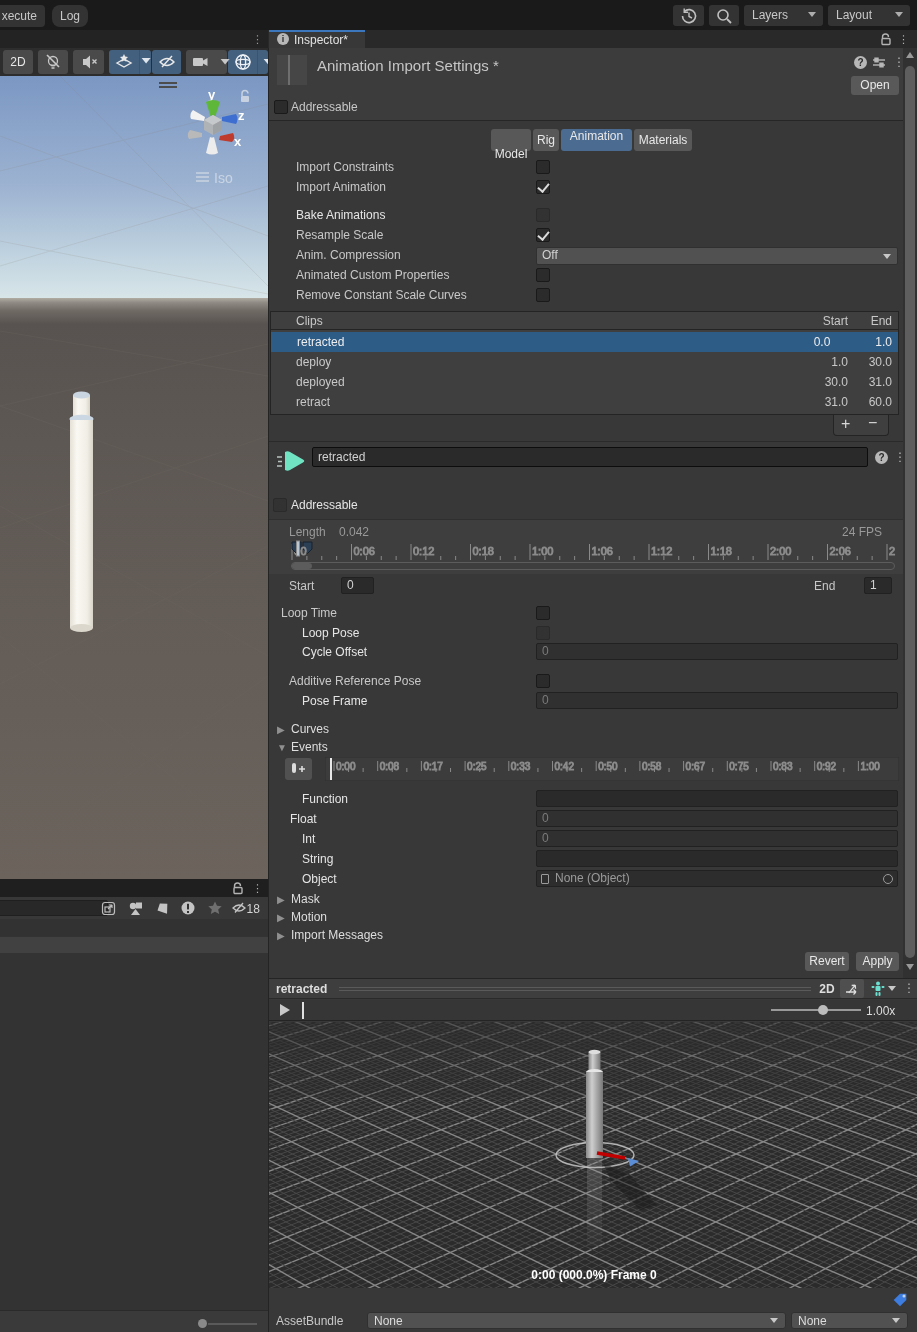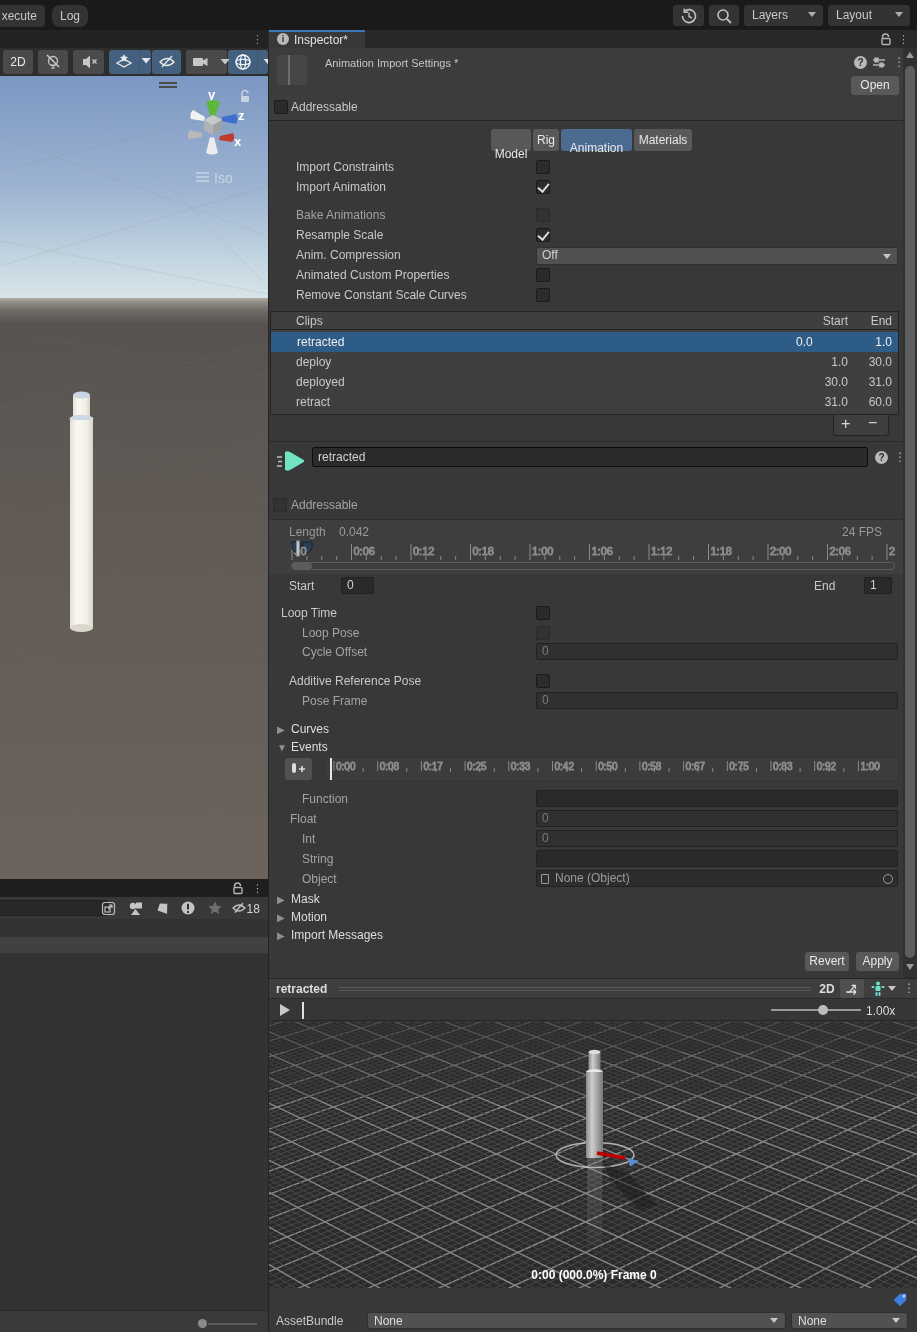--- a/index.html
+++ b/index.html
@@ -6,21 +6,21 @@
 *{box-sizing:border-box;font-family:"Liberation Sans",sans-serif;}
 #root{position:relative;width:917px;height:1332px;overflow:hidden;background:#383838;font-size:12px;color:#d2d2d2;}
 .abs{position:absolute;}
 .btn{background:#585858;border-radius:3px;color:#e8e8e8;text-align:center;}
 .chk{position:absolute;width:14px;height:14px;background:#2b2b2b;border:1px solid #1a1a1a;border-radius:2px;}
 .chk.on::after{content:"";position:absolute;left:3px;top:0px;width:5px;height:9px;border:solid #dcdcdc;border-width:0 2px 2px 0;transform:rotate(40deg);}
 .chk.dis{opacity:.45;}
 .fld{position:absolute;background:#2a2a2a;border:1px solid #212121;border-radius:2px;color:#d2d2d2;padding:1px 5px;line-height:13px;}
 .fld.dis{color:#7a7a7a;background:#303030;}
 .lbl{position:absolute;color:#c8c8c8;line-height:14px;}
-.lbl.dis{color:#a3a3a3;}
+.lbl.dis{color:#e5e5e5;}
 .fold{position:absolute;color:#dedede;line-height:14px;}
 .fold .tri{color:#909090;font-size:10px;margin-right:4px;display:inline-block;width:10px;}
 </style>
 </head>
 <body>
 <div id="root">
 
   <div class="abs" style="left:0;top:0;width:917px;height:30px;background:#1a1a1a;"></div>
   <div class="abs" style="left:-10px;top:5px;width:55px;height:22px;background:#333;border-radius:4px;color:#c8c8c8;text-align:right;padding:4px 8px 0 0;">xecute</div>
   <div class="abs" style="left:52px;top:5px;width:36px;height:22px;background:#333;border-radius:8px;color:#c8c8c8;text-align:center;padding-top:4px;">Log</div>
@@ -248,38 +248,38 @@
     <div class="abs" style="left:208px;top:444px;width:49px;height:2px;background:#5a5a5a;"></div>
     <div class="abs" style="left:198px;top:440px;width:9px;height:9px;border-radius:50%;background:#8a8a8a;"></div>
   </div>
 
   <div class="abs" style="left:268px;top:48px;width:1px;height:1284px;background:#242424;"></div>
   <div id="insp" class="abs" style="left:269px;top:48px;width:648px;height:930px;">
 
     <div class="abs" style="left:0;top:0;width:648px;height:73px;background:#3c3c3c;border-bottom:1px solid #262626;"></div>
     <div class="abs" style="left:8px;top:7px;width:30px;height:30px;background:#464646;"></div>
     <div class="abs" style="left:19px;top:7px;width:2px;height:30px;background:#6e6e6e;"></div>
-    <div class="abs" style="left:48px;top:9px;font-size:11px;color:#c6c6c6;margin-left:8px;">Animation Import Settings *</div>
+    <div class="abs" style="left:48px;top:9px;font-size:15px;color:#c6c6c6;">Animation Import Settings *</div>
     <div class="abs" style="left:585px;top:8px;width:13px;height:13px;background:#b8b8b8;border-radius:50%;color:#2a2a2a;font-size:10px;font-weight:bold;text-align:center;line-height:13px;">?</div>
     <svg class="abs" style="left:603px;top:8px;" width="14" height="14" viewBox="0 0 14 14">
       <g stroke="#b8b8b8" stroke-width="1.4">
         <line x1="1" y1="4" x2="13" y2="4"></line>
           <line x1="1" y1="9" x2="13" y2="9"></line>
         <rect x="3" y="2.2" width="3" height="3.6" fill="#b8b8b8"></rect>
         <rect x="8" y="7.2" width="3" height="3.6" fill="#b8b8b8"></rect>
       </g>
     </svg>
     <div class="abs" style="left:624px;top:7px;color:#b8b8b8;font-size:12px;">⋮</div>
     <div class="abs btn" style="left:582px;top:28px;width:48px;height:19px;background:#595959;padding-top:2px;">Open</div>
     <div class="chk" style="left:5px;top:52px;"></div>
     <div class="lbl" style="left:22px;top:52px;">Addressable</div>
 
     <div class="abs btn" style="left:222px;top:81px;width:40px;height:22px;padding-top:18px;">Model</div>
     <div class="abs btn" style="left:264px;top:81px;width:26px;height:22px;padding-top:4px;">Rig</div>
-    <div class="abs btn" style="left:292px;top:81px;width:71px;height:22px;padding-top:12px;background:#4c6b91;">Animation</div>
+    <div class="abs btn" style="left:292px;top:81px;width:71px;height:22px;padding-top:0;background:#4c6b91;">Animation</div>
     <div class="abs btn" style="left:365px;top:81px;width:58px;height:22px;padding-top:4px;">Materials</div>
 
     <div class="lbl" style="left:27px;top:112px;">Import Constraints</div>
       <div class="chk" style="left:267px;top:112px;"></div>
     <div class="lbl" style="left:27px;top:132px;">Import Animation</div>
       <div class="chk on" style="left:267px;top:132px;"></div>
     <div class="lbl dis" style="left:27px;top:160px;">Bake Animations</div>
       <div class="chk dis" style="left:267px;top:160px;"></div>
     <div class="lbl" style="left:27px;top:180px;">Resample Scale</div>
       <div class="chk on" style="left:267px;top:180px;"></div>
@@ -289,21 +289,21 @@
       <div class="chk" style="left:267px;top:220px;"></div>
     <div class="lbl" style="left:27px;top:240px;">Remove Constant Scale Curves</div>
       <div class="chk" style="left:267px;top:240px;"></div>
 
     <div class="abs" style="left:1px;top:263px;width:629px;height:104px;background:#3f3f3f;border:1px solid #242424;"></div>
     <div class="abs" style="left:1px;top:281px;width:629px;height:1px;background:#242424;"></div>
     <div class="lbl" style="left:27px;top:266px;">Clips</div>
     <div class="lbl" style="left:527px;top:266px;width:52px;text-align:right;">Start</div>
     <div class="lbl" style="left:587px;top:266px;width:36px;text-align:right;">End</div>
     <div class="abs" style="left:2px;top:284px;width:627px;height:20px;background:#2d5c87;color:#eee;padding:3px 0 0 26px;">retracted</div>
-    <div class="abs" style="left:527px;top:287px;width:52px;text-align:left;color:#eee;">0.0</div>
+    <div class="abs" style="left:527px;top:287px;width:52px;text-align:center;color:#eee;">0.0</div>
     <div class="abs" style="left:587px;top:287px;width:36px;text-align:right;color:#eee;">1.0</div>
     <div class="lbl" style="left:27px;top:307px;">deploy</div>
     <div class="abs lbl" style="left:527px;top:307px;width:52px;text-align:right;">1.0</div>
     <div class="abs lbl" style="left:587px;top:307px;width:36px;text-align:right;">30.0</div>
     <div class="lbl" style="left:27px;top:327px;">deployed</div>
     <div class="abs lbl" style="left:527px;top:327px;width:52px;text-align:right;">30.0</div>
     <div class="abs lbl" style="left:587px;top:327px;width:36px;text-align:right;">31.0</div>
     <div class="lbl" style="left:27px;top:347px;">retract</div>
     <div class="abs lbl" style="left:527px;top:347px;width:52px;text-align:right;">31.0</div>
     <div class="abs lbl" style="left:587px;top:347px;width:36px;text-align:right;">60.0</div>

